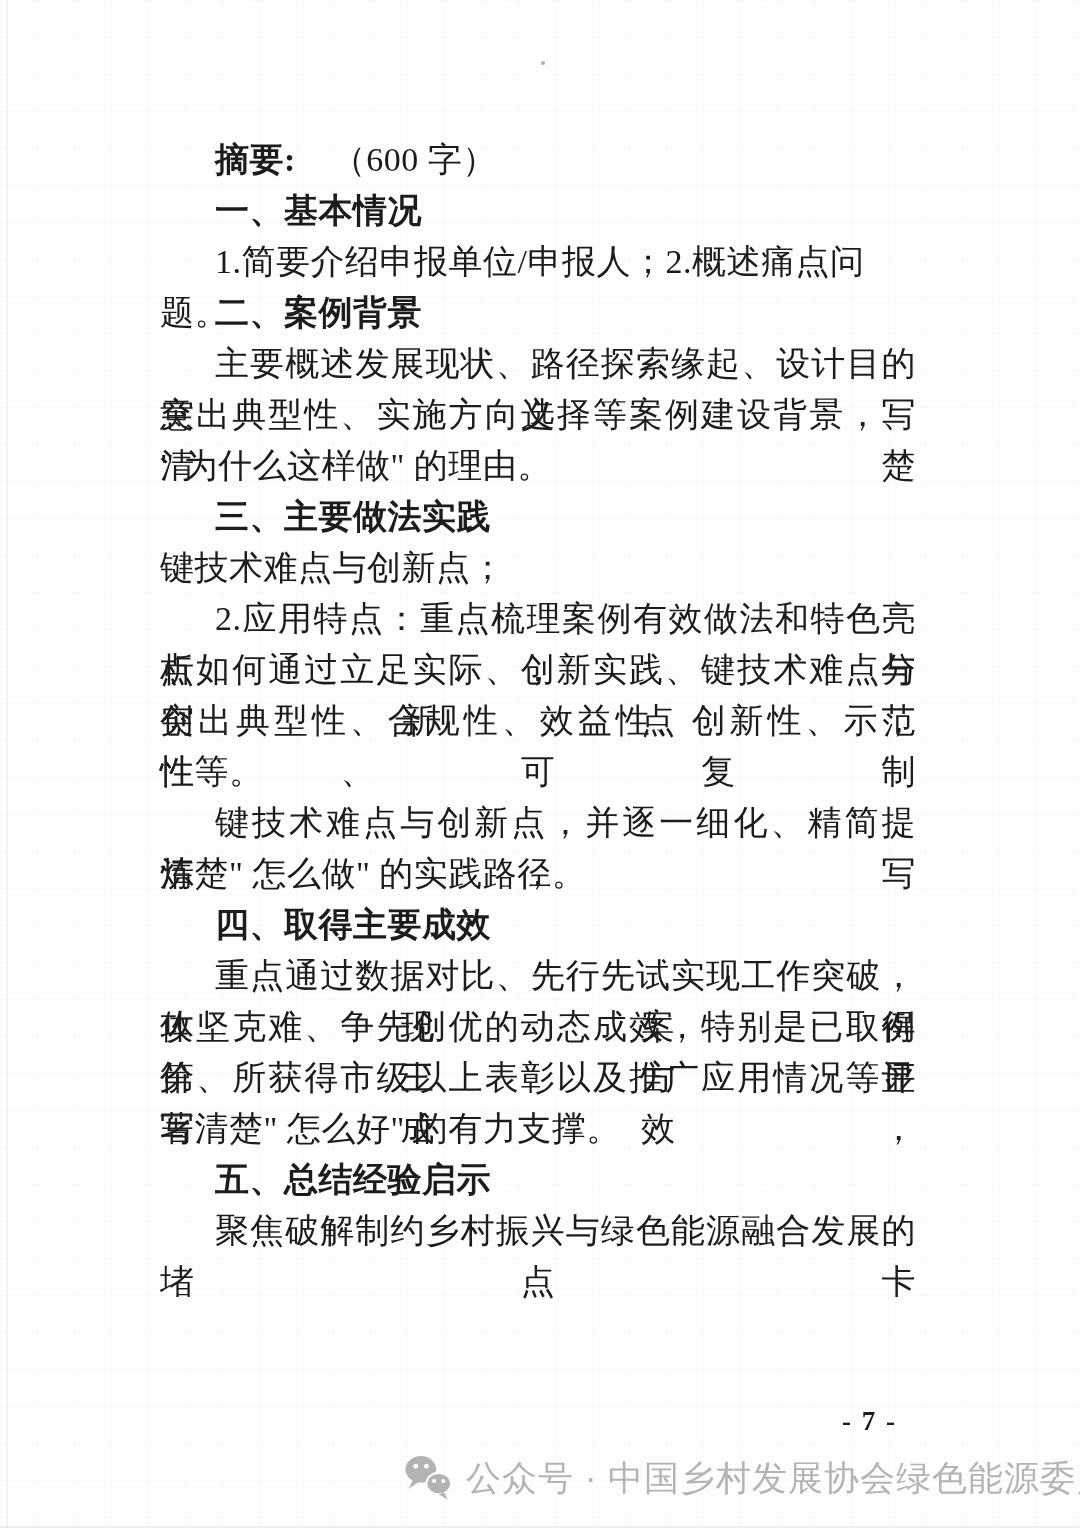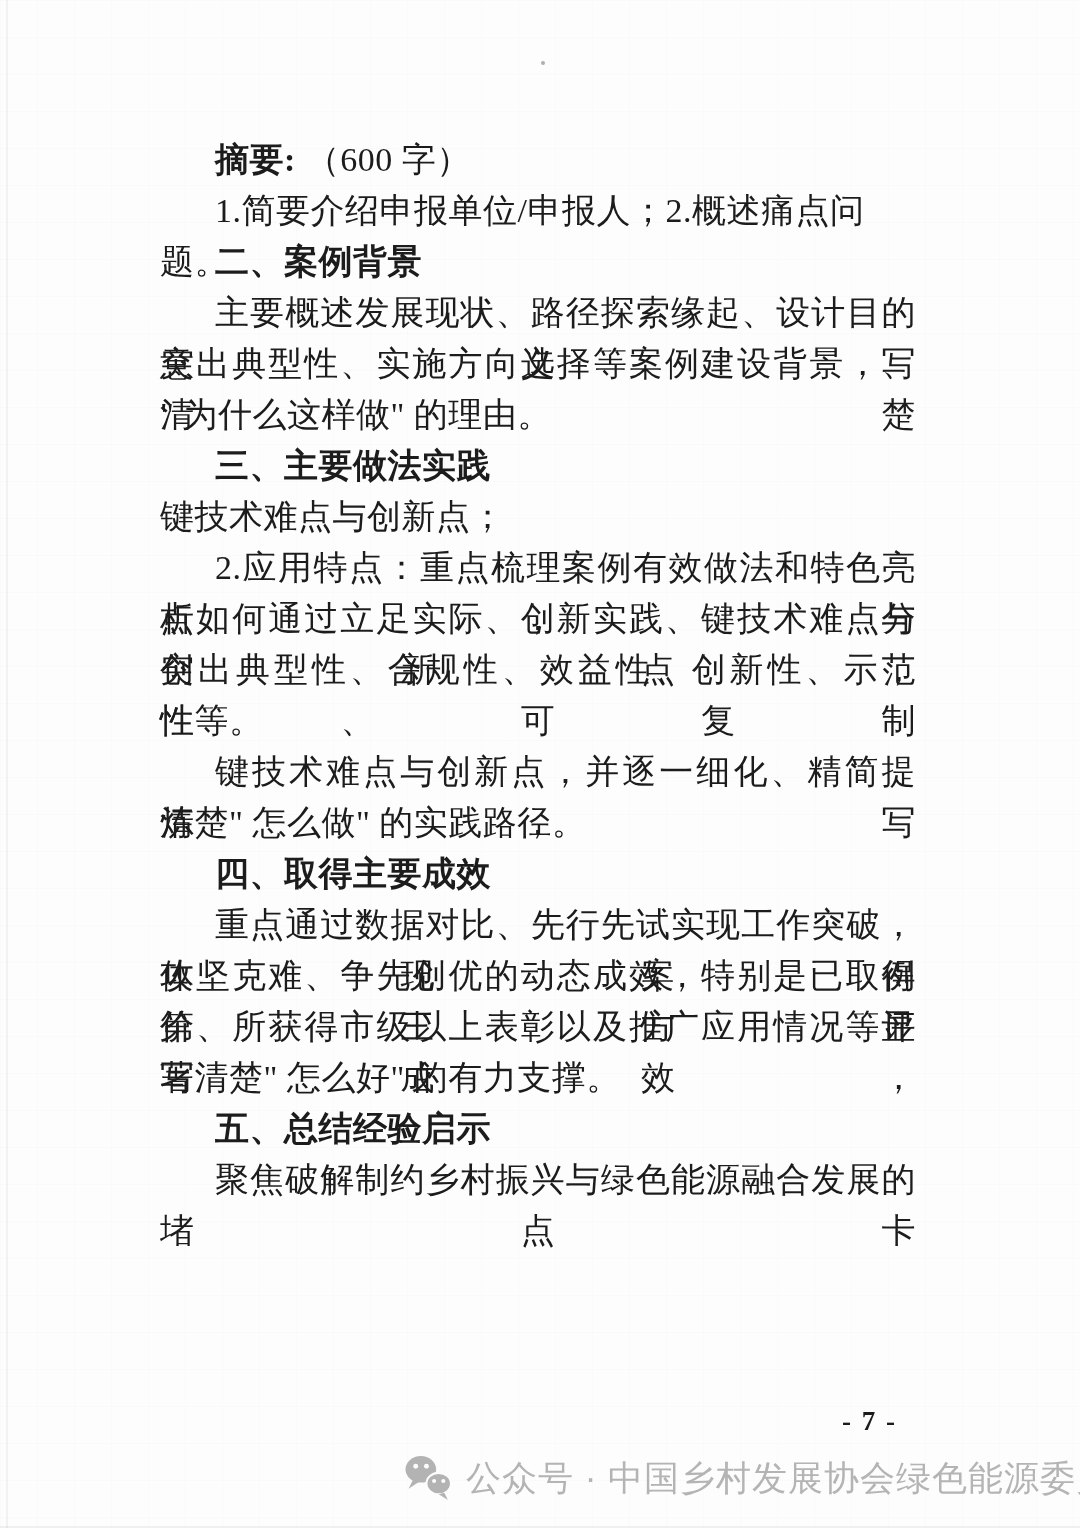--- a/index.html
+++ b/index.html
@@ -47,21 +47,21 @@
     color: #1c1c1c;
   }
   .ind  { text-indent: 55px; }
   .bold { font-weight: bold; }
   .just {
     text-align: justify;
     text-align-last: justify;
     text-justify: inter-character;
   }
   .lbl  { font-weight: bold; }
-  .rest { margin-left: 10px; }
+  .rest { margin-left: 36px; }
   .pagenum {
     position: absolute; left: 842px; top: 1406px;
     font-size: 27px; font-weight: bold; letter-spacing: 2px;
     color: #1c1c1c;
   }
   .footer {
     position: absolute; left: 404px; top: 1452px; height: 52px;
     display: flex; align-items: center; gap: 12px;
   }
   .wmtext {
@@ -77,20 +77,21 @@
 
   <div class="edge-left"></div>
   <div class="edge-bottom"></div>
   <div class="speck"></div>
 
   <div class="textblock">
 
     <div class="line ind"><span class="lbl">摘要:</span><span class="rest">（600 字）</span></div>
 
 
+    <div class="line ind bold">一、基本情况</div>
     <div class="line ind">1.简要介绍申报单位/申报人；2.概述痛点问题。</div>
     <div class="line ind bold">二、案例背景</div>
     <div class="line ind just">主要概述发展现状、路径探索缘起、设计目的意义、</div>
     <div class="line just">突出典型性、实施方向选择等案例建设背景，写清楚</div>
     <div class="line">" 为什么这样做" 的理由。</div>
     <div class="line ind bold">三、主要做法实践</div>
     <div class="line">键技术难点与创新点；</div>
     <div class="line ind just">2.应用特点：重点梳理案例有效做法和特色亮点，分</div>
     <div class="line just">析如何通过立足实际、创新实践、键技术难点与创新点，</div>
     <div class="line just">突出典型性、合规性、效益性、创新性、示范性、可复制</div>

